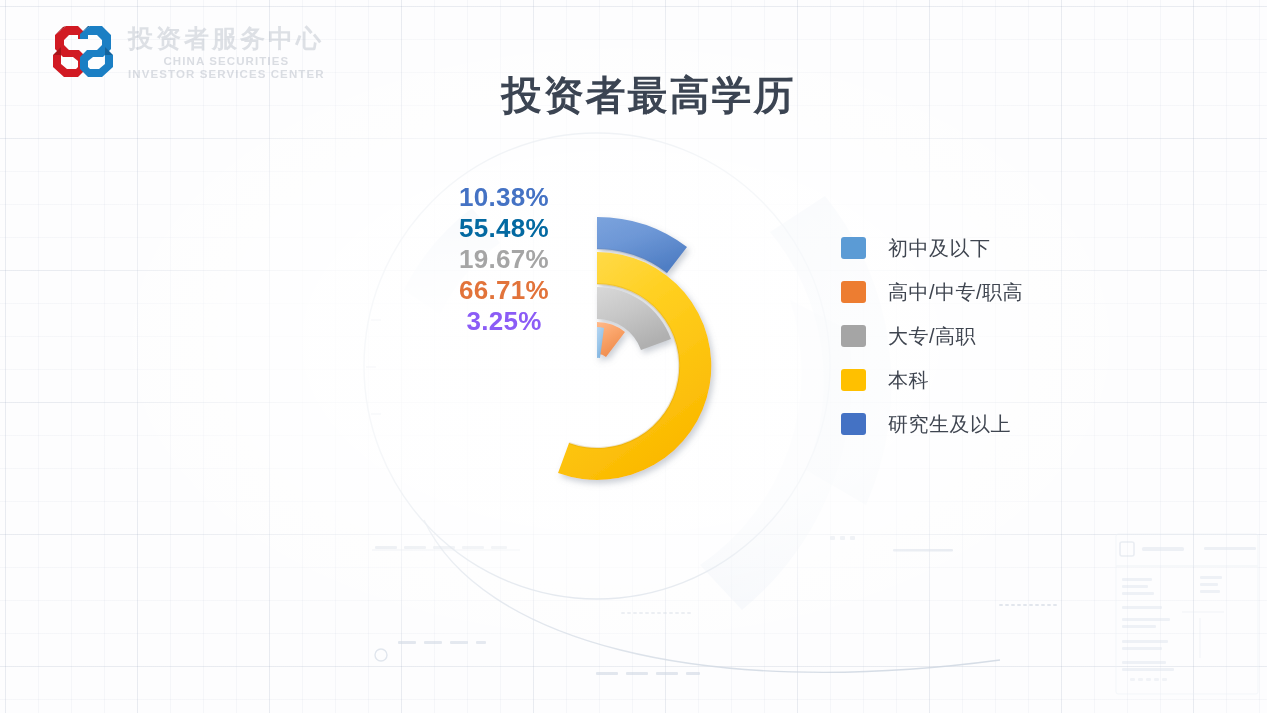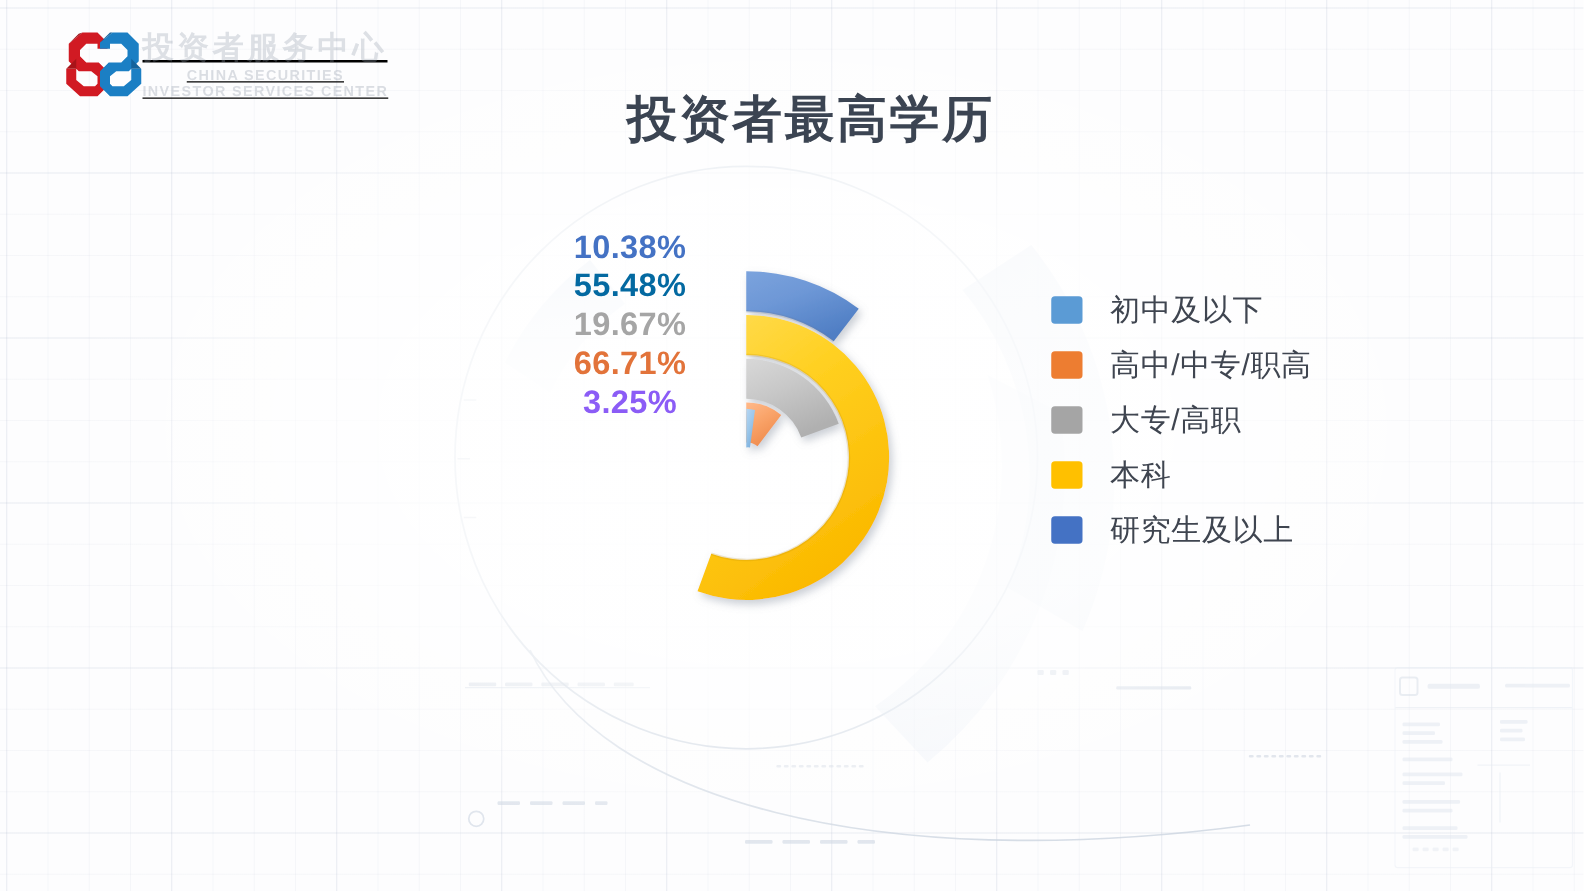--- a/index.html
+++ b/index.html
@@ -50,22 +50,21 @@
     pointer-events: none;
   }
 
   
   .logo-block {
     position: absolute;
     left: 42px;
     top: 22px;
     display: flex;
     align-items: center;
-    gap: 0;
-    text-decoration: underline;
+    gap: 14px;
   }
   .logo-mark { width: 72px; height: 62px; display:block; }
   .logo-text-col { display: flex; flex-direction: column; line-height: 1; }
   .logo-cn {
     font-size: 25px;
     letter-spacing: 3px;
     color: rgba(150,158,172,0.30);
     font-weight: 600;
     margin-bottom: 5px;
     white-space: nowrap;
@@ -132,21 +131,21 @@
     height: 44px;
     gap: 22px;
   }
   .legend-swatch {
     width: 25px;
     height: 22px;
     border-radius: 3px;
     flex: 0 0 auto;
   }
   .legend-label {
-    font-size: 24px;
+    font-size: 20px;
     color: #3f4550;
     white-space: nowrap;
     letter-spacing: 0.5px;
   }
 
   
   .corner-doc {
     position: absolute;
     left: 1112px;
     top: 530px;

